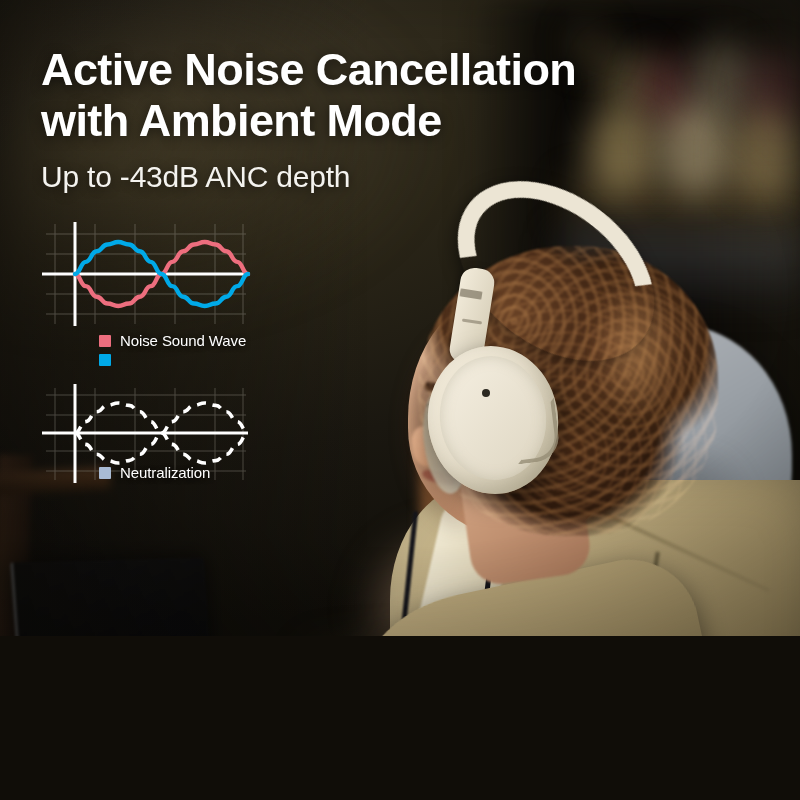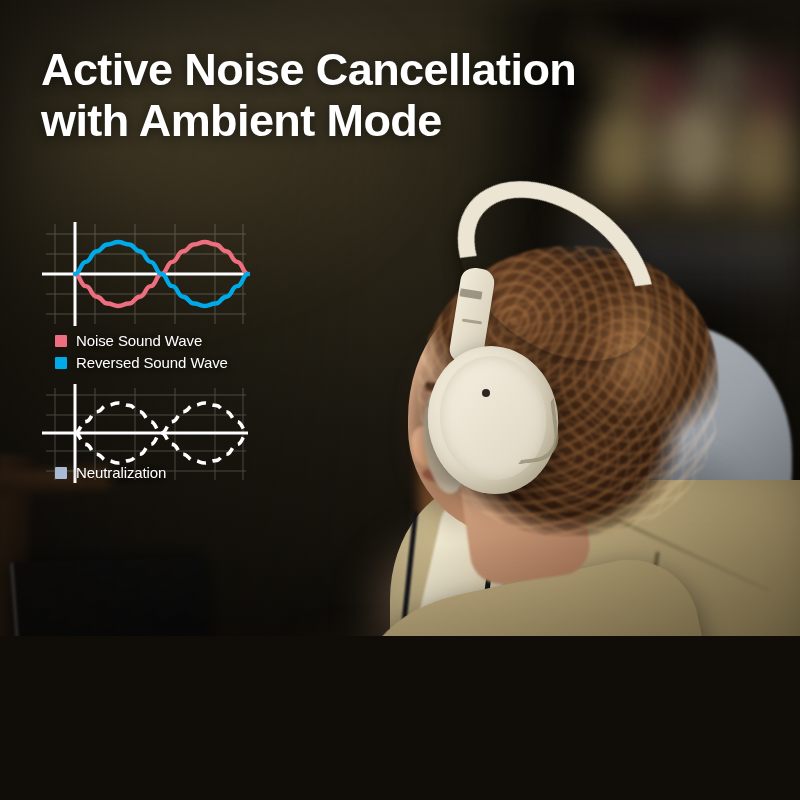--- a/index.html
+++ b/index.html
@@ -364,21 +364,21 @@
 
   
   .chart-wrap{ position:absolute; }
   #chart1{ left:46px; top:224px; width:200px; height:100px; }
   #chart2{ left:46px; top:388px; width:200px; height:90px; }
   .chart-wrap svg{ display:block; overflow:visible; }
 
   .legend{ position:absolute; display:flex; flex-direction:column; gap:5px; }
   #legend1{ left:55px; top:332px; }
   #legend2{ left:55px; top:464px; }
-  .legend-row{ display:flex; align-items:center; gap:9px; }
+  .legend-row{ display:flex; align-items:center; gap:9px;margin-left:44px; }
   .swatch{ width:12px; height:12px; flex:0 0 12px; border-radius:1px; }
   .legend-label{
     color:#ffffff; font-size:15px; letter-spacing:-.1px;
     text-shadow:0 1px 5px rgba(0,0,0,.7);
     white-space:nowrap;
   }
 </style>
 </head>
 <body>
 
@@ -454,20 +454,21 @@
     <div class="cuff-stripes"></div>
     <div class="cuff-white"></div>
     <div class="red-cuff-dot"></div>
   </div>
 
   <div class="layer left-dark"></div>
   <div class="layer vignette"></div>
 
   <div class="headline">Active Noise Cancellation
 with Ambient Mode</div>
+  <div class="subhead">Up to -43dB ANC depth</div>
 
   <div class="chart-wrap" id="chart1">
     <svg width="250" height="110" viewBox="0 0 250 110">
       <g stroke="#9a968c" stroke-width="1" opacity=".42">
         <line x1="0" y1="10" x2="200" y2="10"></line>
         <line x1="0" y1="30" x2="200" y2="30"></line>
         <line x1="0" y1="70" x2="200" y2="70"></line>
         <line x1="0" y1="90" x2="200" y2="90"></line>
         <line x1="9" y1="0" x2="9" y2="100"></line>
         <line x1="49" y1="0" x2="49" y2="100"></line>
@@ -485,21 +486,20 @@
     </svg>
   </div>
 
   <div class="legend" id="legend1">
     <div class="legend-row">
       <span class="swatch" style="background: rgb(237, 110, 126);"></span>
       <span class="legend-label">Noise Sound Wave</span>
     </div>
     <div class="legend-row">
       <span class="swatch" style="background: rgb(0, 169, 232);"></span>
-      <span class="legend-label">Reversed Sound Wave</span>
     </div>
   </div>
 
   <div class="chart-wrap" id="chart2">
     <svg width="250" height="100" viewBox="0 0 250 100">
       <g stroke="#9a968c" stroke-width="1" opacity=".40">
         <line x1="0" y1="7" x2="200" y2="7"></line>
         <line x1="0" y1="27" x2="200" y2="27"></line>
         <line x1="0" y1="63" x2="200" y2="63"></line>
         <line x1="0" y1="83" x2="200" y2="83"></line>

